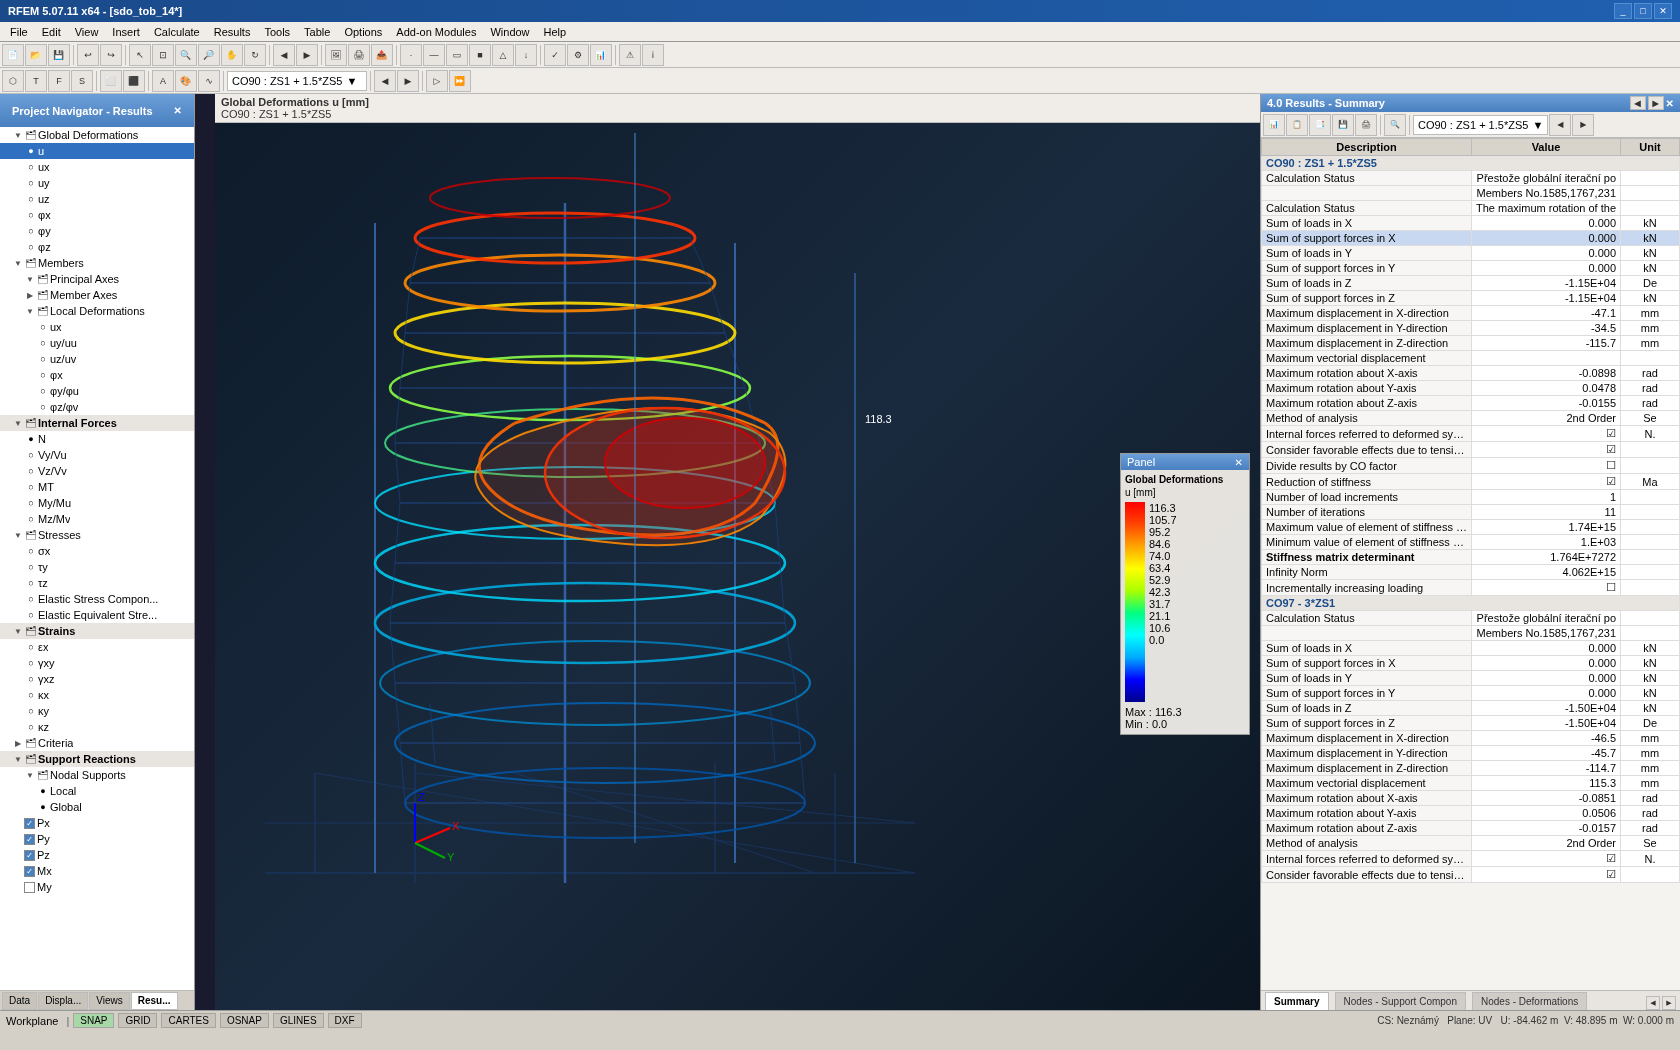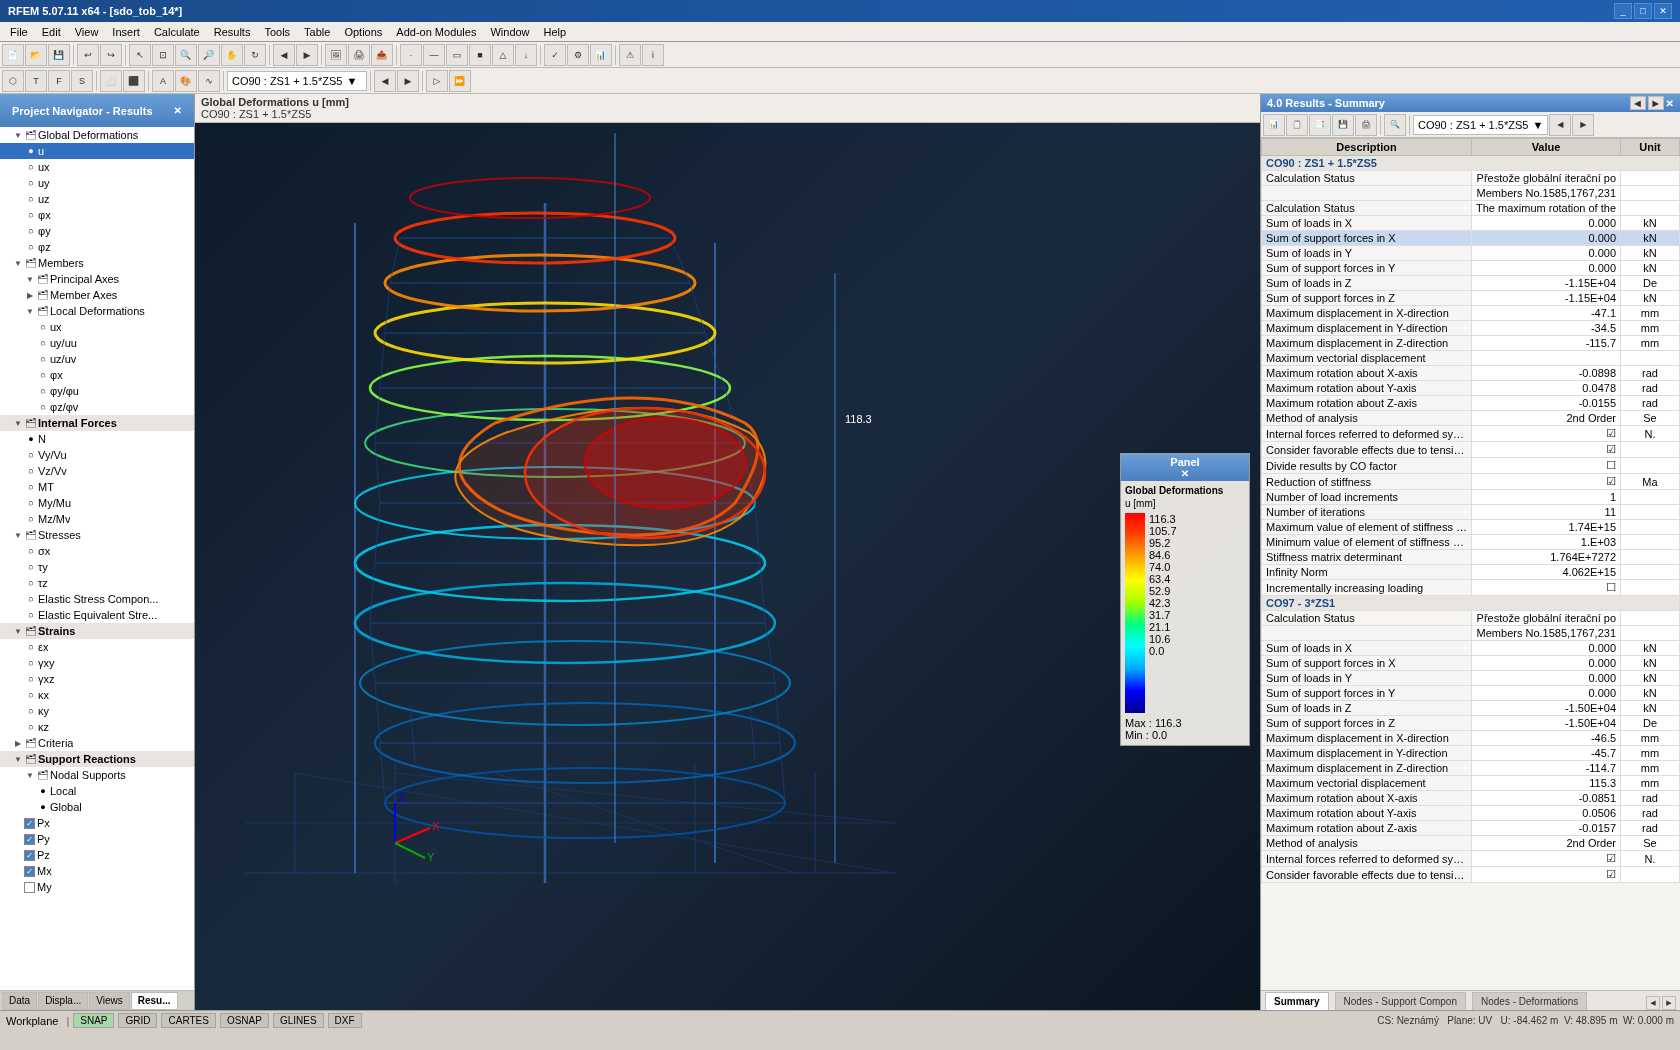--- a/index.html
+++ b/index.html
@@ -125,20 +125,21 @@
     .tree-expand { width: 12px; display: flex; align-items: center; justify-content: center; font-size: 8px; color: #555; flex-shrink: 0; }
     
     
     #viewport-area {
       flex: 1;
       display: flex;
       flex-direction: column;
       background: #1a1a2e;
       position: relative;
       overflow: hidden;
+      padding-left: 20px;
     }
     #viewport-header {
       background: #f0ede8;
       border-bottom: 1px solid #bbb;
       padding: 2px 6px;
       font-size: 10px;
       color: #333;
     }
     #viewport-3d {
       flex: 1;
@@ -155,25 +156,24 @@
       background: rgba(240, 237, 232, 0.95);
       border: 1px solid #999;
       width: 130px;
       z-index: 10;
     }
     #legend-header {
       background: linear-gradient(to bottom, #6a9fd8, #4a7fc0);
       color: white;
       padding: 2px 6px;
       font-size: 11px;
-      font-weight: bold;
+      font-weight: normal;
       display: flex;
       justify-content: space-between;
       align-items: center;
-      flex-direction: column;
     }
     #legend-content { padding: 4px; }
     #legend-title-text { font-size: 10px; font-weight: bold; margin-bottom: 2px; }
     #color-bar-container {
       display: flex;
       gap: 4px;
       align-items: stretch;
       height: 200px;
     }
     #color-bar {
@@ -1070,21 +1070,21 @@
               <td class="row-label" style="max-width: 210px;">Maximum value of element of stiffness matrix on diago</td>
               <td class="row-value">1.74E+15</td>
               <td class="row-unit"></td>
             </tr>
             <tr>
               <td class="row-label" style="max-width: 210px;">Minimum value of element of stiffness matrix on diagon</td>
               <td class="row-value">1.E+03</td>
               <td class="row-unit"></td>
             </tr>
             <tr>
-              <td class="row-label" style="max-width: 210px;">Stiffness matrix determinant</td>
+              <td class="row-label" style="max-width: 210px; font-weight: bold;">Stiffness matrix determinant</td>
               <td class="row-value">1.764E+7272</td>
               <td class="row-unit"></td>
             </tr>
             <tr>
               <td class="row-label" style="max-width: 210px;">Infinity Norm</td>
               <td class="row-value">4.062E+15</td>
               <td class="row-unit"></td>
             </tr>
             <tr>
               <td class="row-label" style="max-width: 210px;">Incrementally increasing loading</td>

